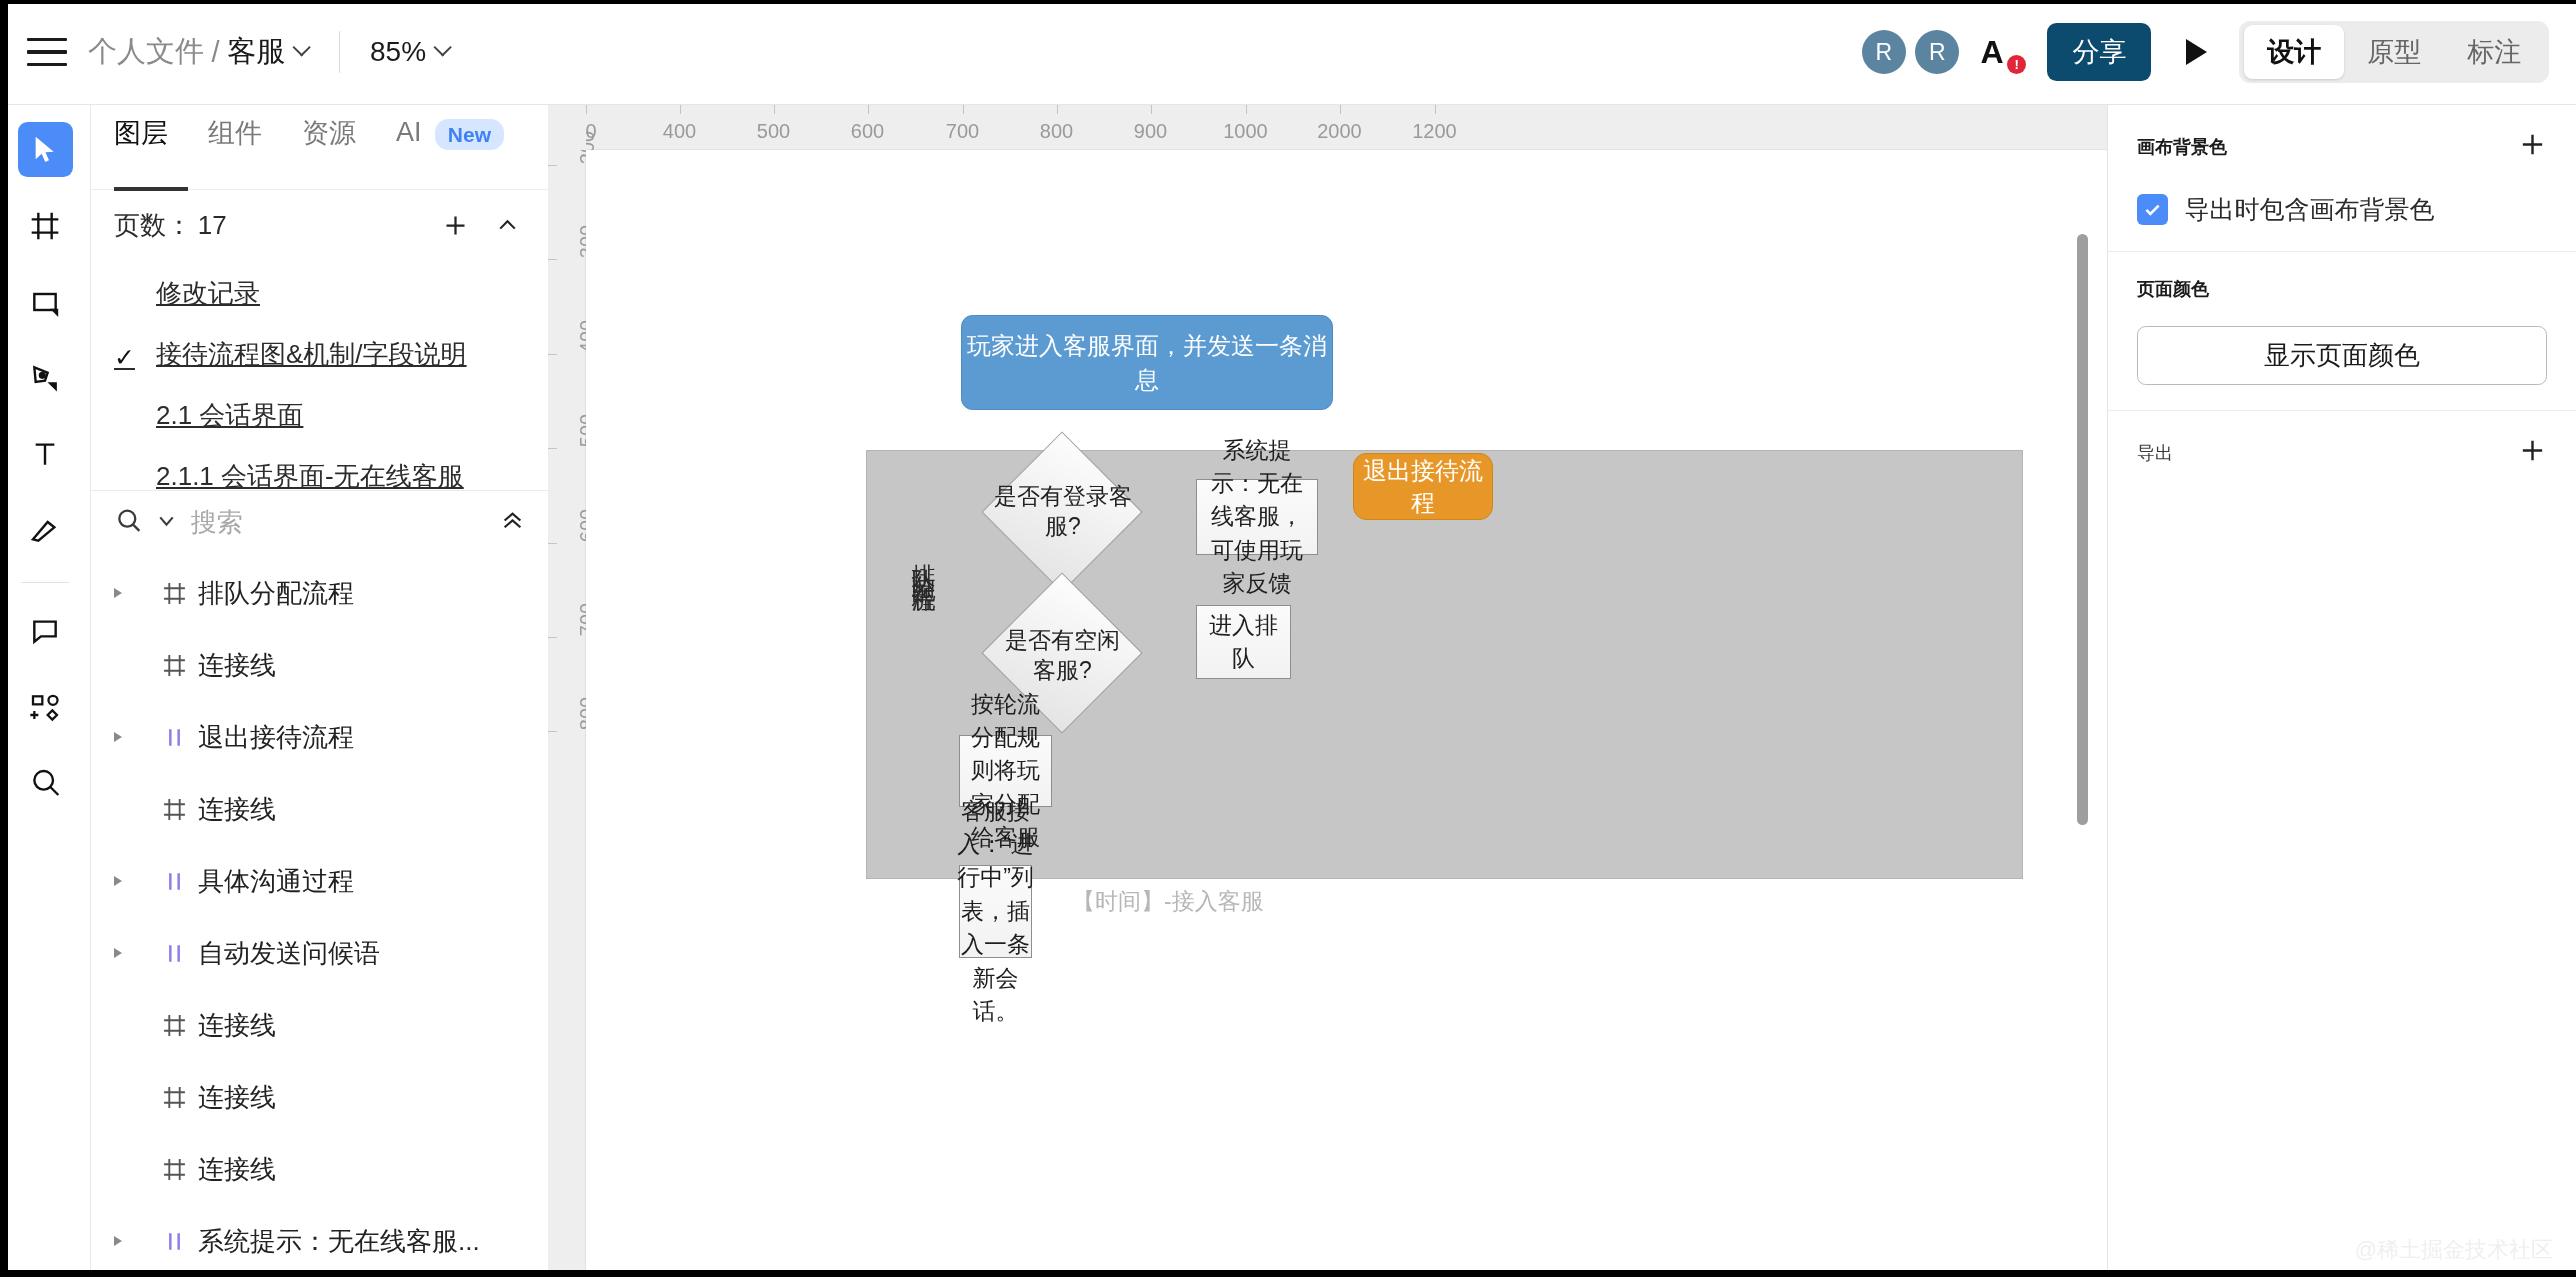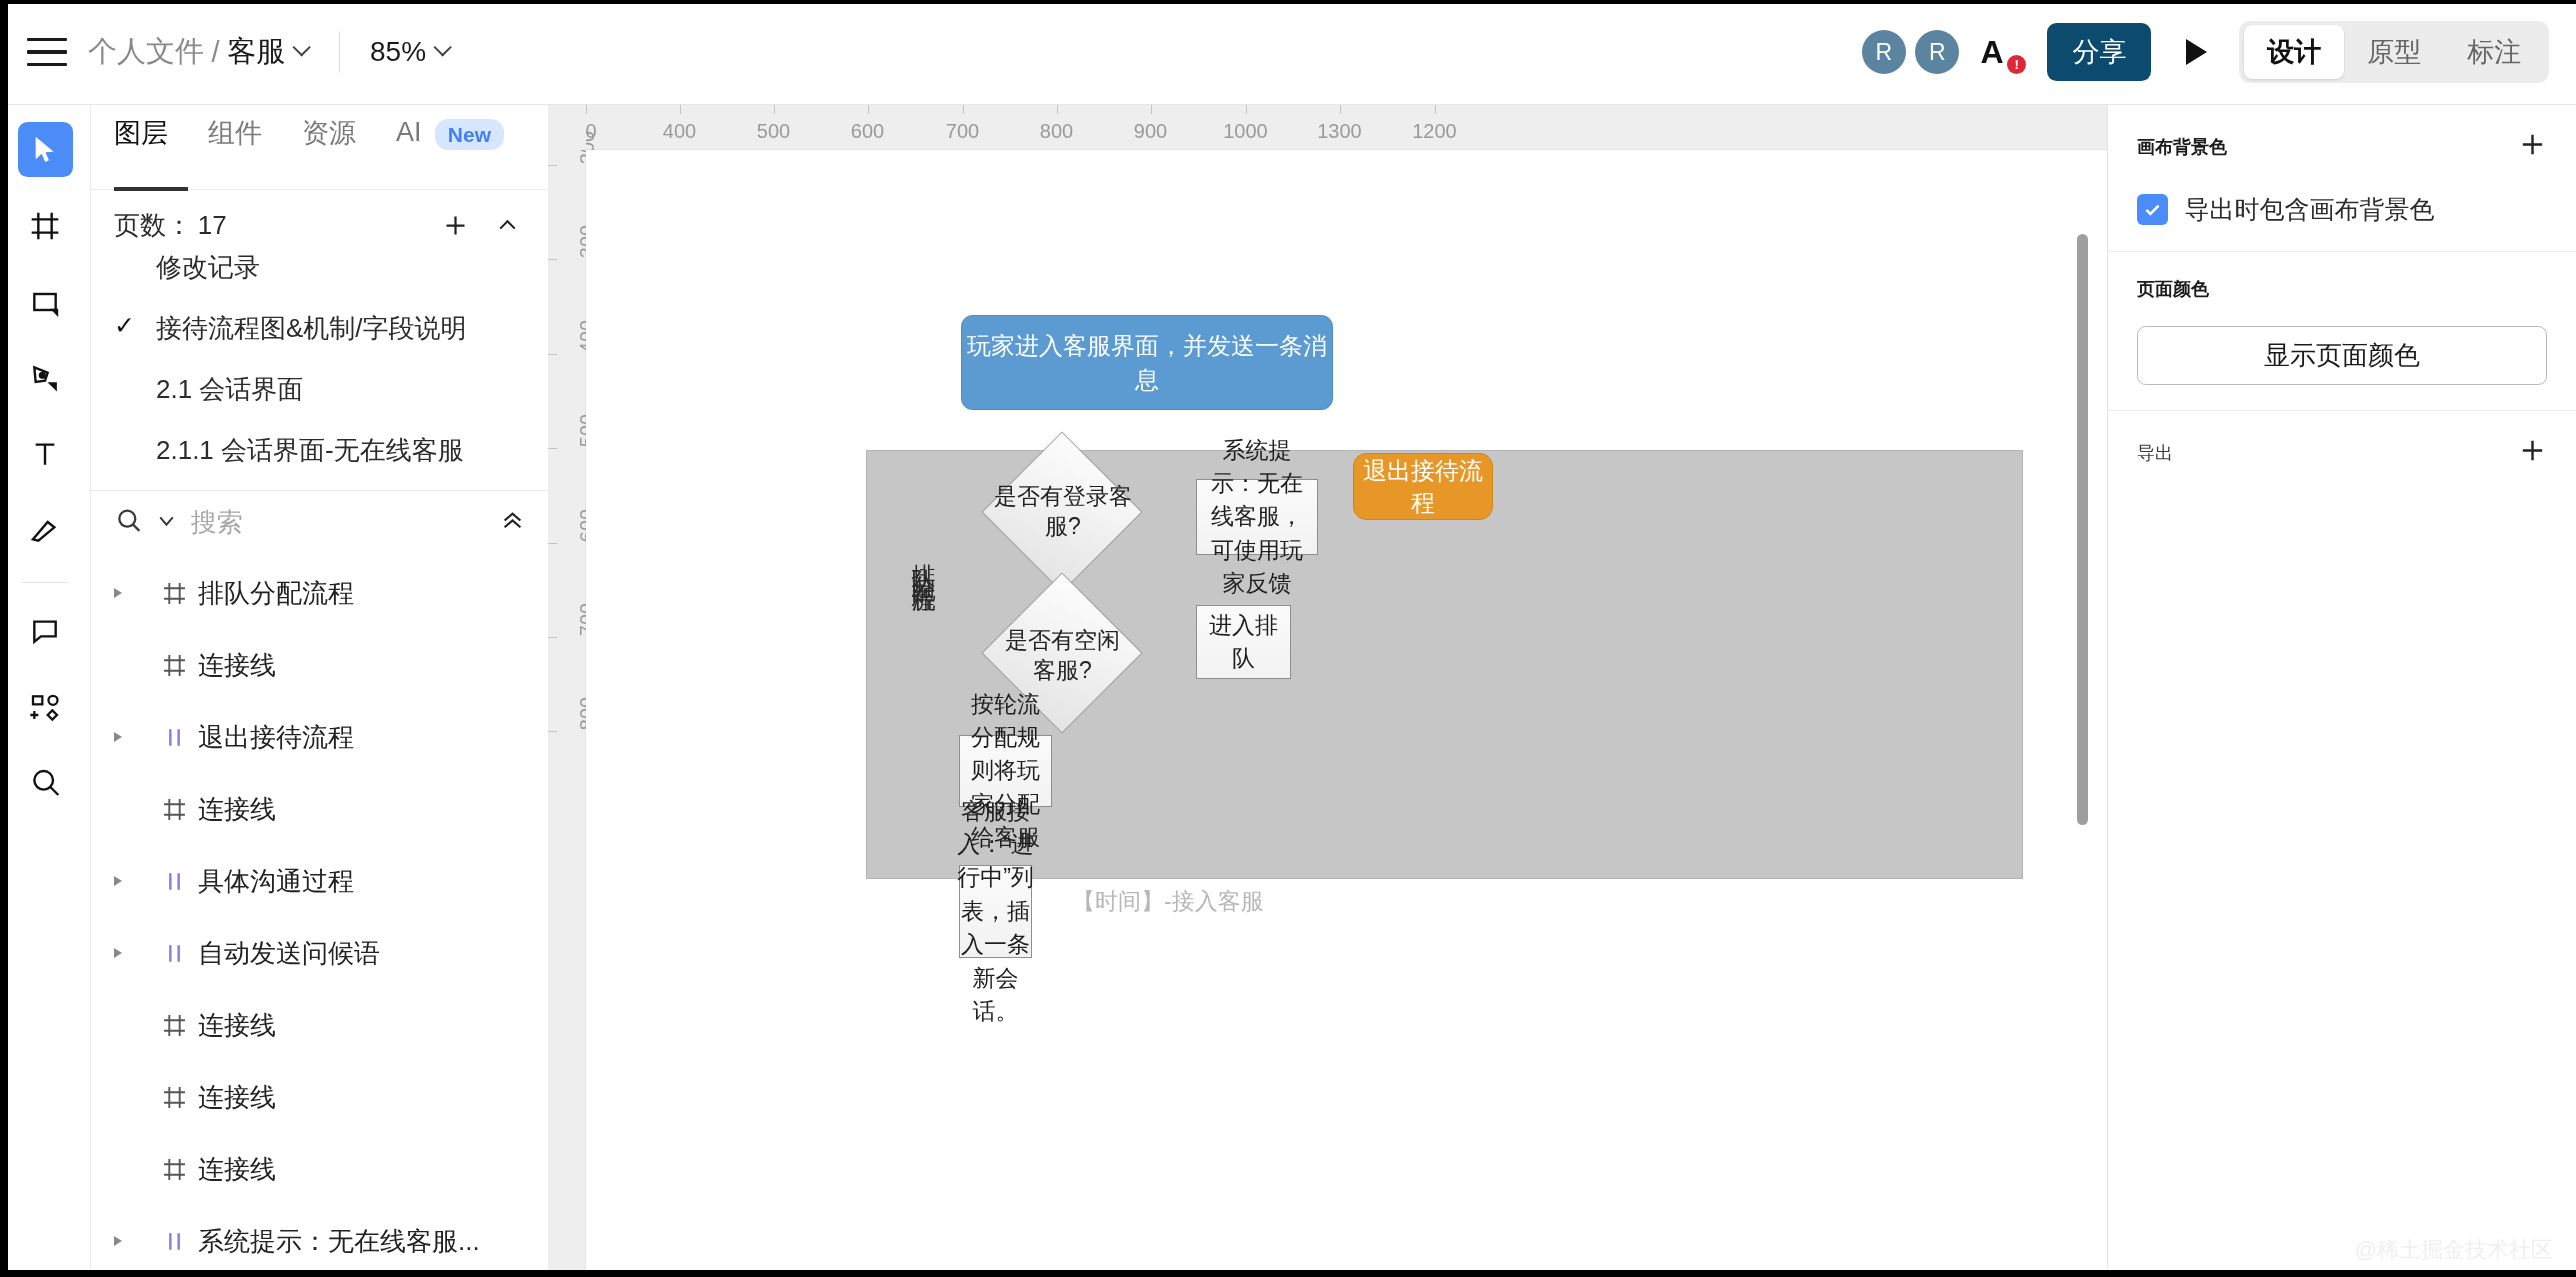--- a/index.html
+++ b/index.html
@@ -97,22 +97,23 @@
 
   .pagehdr {
     position:absolute; top:92px; left:0; width:458px; height:57px;
     display:flex; align-items:center; padding: 0 23px; font-size:26px; color:#2b2b2b;
   }
   .pagehdr .spacer { margin-left:auto; }
   .icon-btn { width:38px;height:38px; display:flex;align-items:center;justify-content:center; cursor:pointer; }
 
   .pagelist { position:absolute; top:145px; left:0; width:458px; }
   .pageitem {
-    height: 61px; display:flex; align-items:flex-start; padding-left: 23px; font-size:26px; color:#2c2c2c;
+    height: 61px; display:flex; align-items:flex-end; padding-left: 23px; font-size:26px; color:#2c2c2c;
     cursor:pointer;
+    text-decoration:underline;
   }
   .pageitem .chk { width:42px; font-size:25px; color:#111; }
   .pageitem .chk.hidden { visibility:hidden; }
 
   .pl-divider { position:absolute; left:0; top:385px; width:458px; height:1px; background:#eaeaea; }
 
   .searchrow {
     position:absolute; top:385px; left:0; width:458px; height:65px;
     display:flex; align-items:center; padding: 0 23px; gap: 11.4px;
   }
@@ -537,21 +538,21 @@
       <div class="rtick-h" style="left:603px;">
           <span class="mark"></span>
           <span class="lbl">900</span>
         </div>
       <div class="rtick-h" style="left:698px;">
           <span class="mark"></span>
           <span class="lbl">1000</span>
         </div>
       <div class="rtick-h" style="left:792px;">
           <span class="mark"></span>
-          <span class="lbl">1300</span>
+          <span class="lbl">2000</span>
         </div>
       <div class="rtick-h" style="left:887px;">
           <span class="mark"></span>
           <span class="lbl">1200</span>
         </div>
     </div>
 
     <div class="ruler-v">
       <div class="rtick-v" style="top:60px;">
           <span class="mark"></span>

